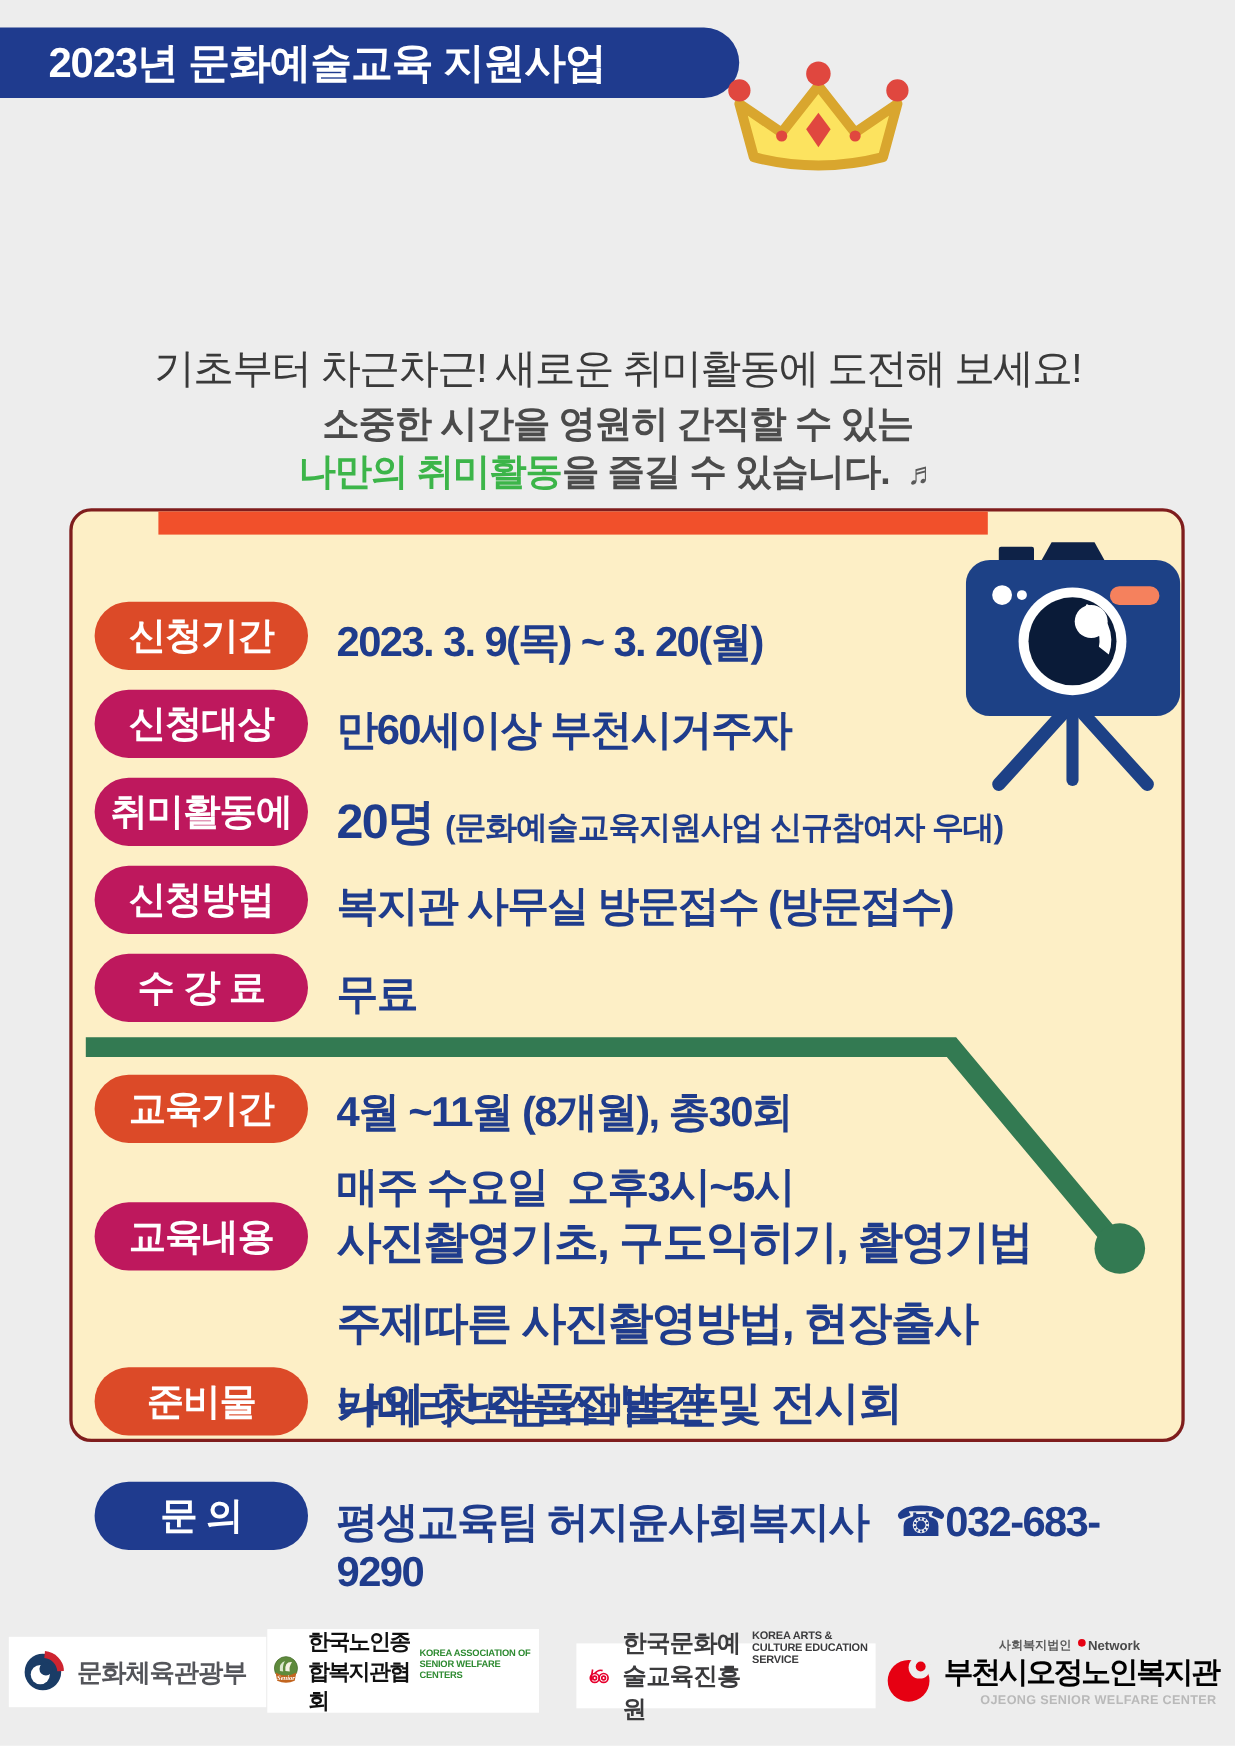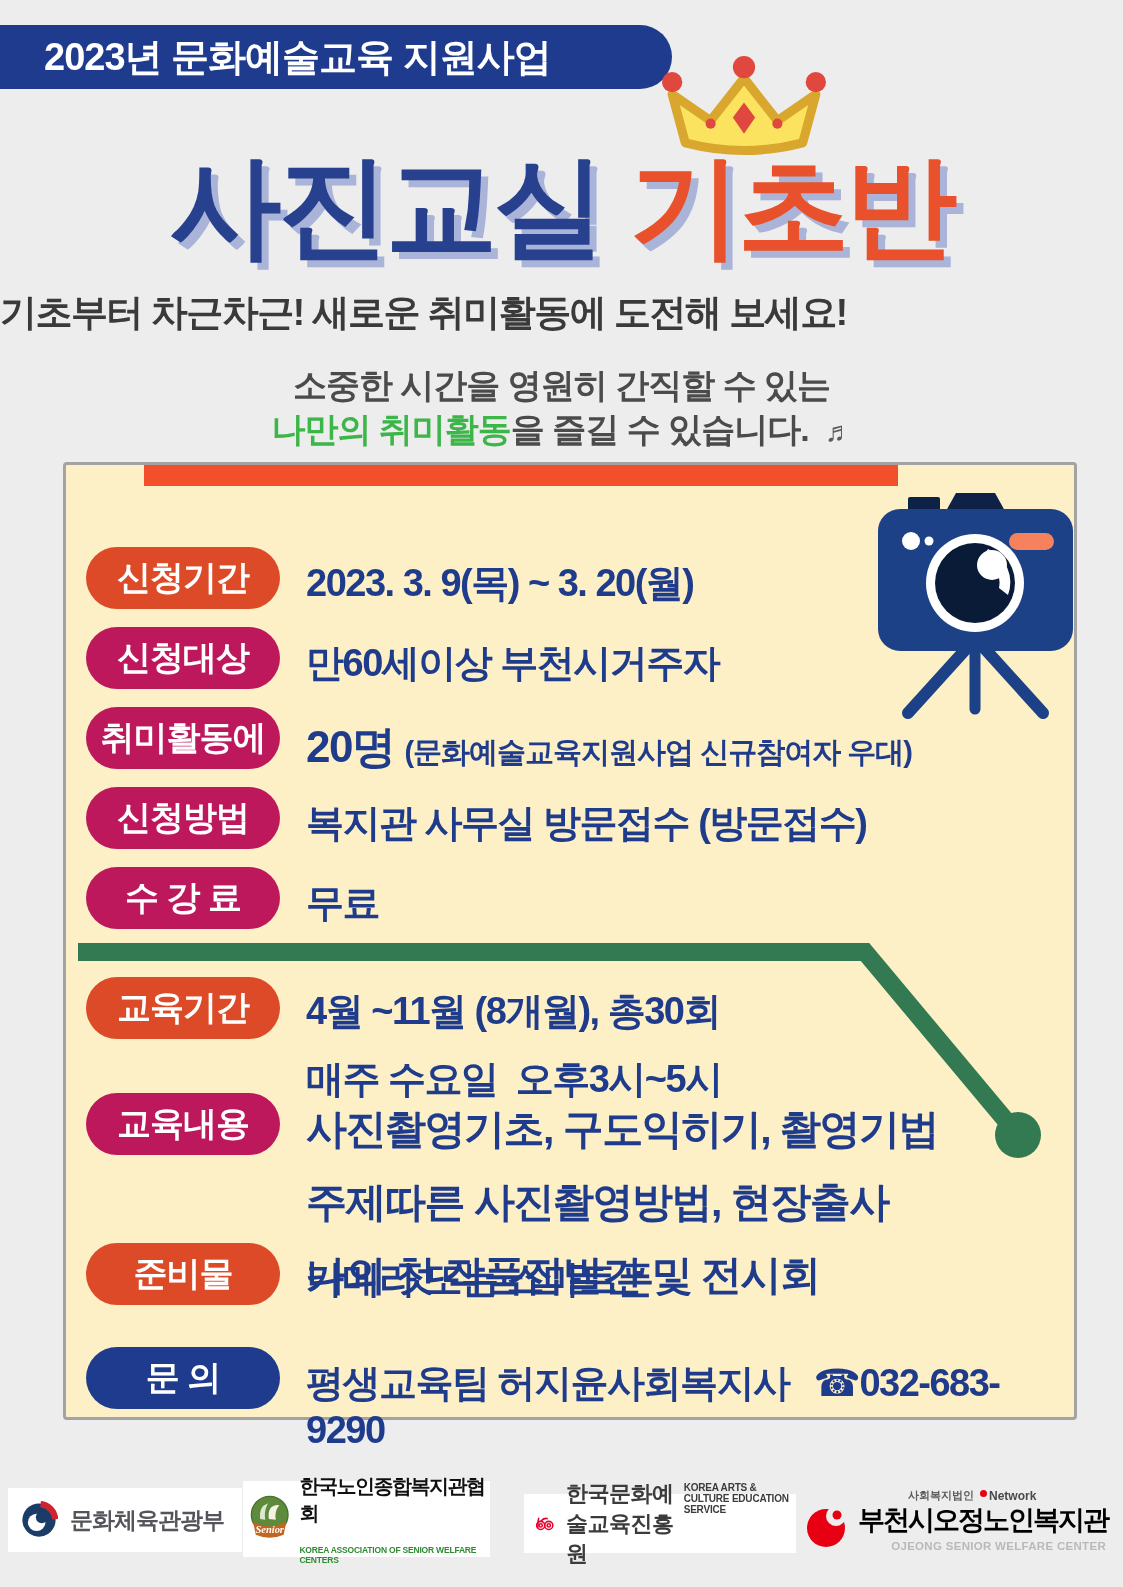--- a/index.html
+++ b/index.html
@@ -10,30 +10,30 @@
           border-radius:0 32px 32px 0;display:flex;align-items:center;padding-left:44px;box-sizing:border-box}
   .banner span{color:#FFFFFF;font-size:38px;font-weight:700;letter-spacing:-1px}
   
   .crown{position:absolute;left:658px;top:55px;width:172px;height:108px}
   
   .title{position:absolute;left:0;top:148px;width:100%;text-align:center;font-size:112px;font-weight:900;
          line-height:1.05;letter-spacing:-4px;text-shadow:7px 7px 0 #A9B4D8;white-space:nowrap}
   .title .t-blue{color:#27418F}
   .title .t-orange{color:#E8512B;margin-left:28px}
   
-  .tagline{position:absolute;left:0;top:288px;width:100%;font-size:37px;font-weight:700;
+  .tagline{position:absolute;left:0;top:310px;width:100%;text-align:center;font-size:37px;font-weight:400;
            color:#3A3A3A;letter-spacing:-1.5px}
   
   .desc{position:absolute;left:0;top:363px;width:100%;text-align:center;font-size:34px;font-weight:600;
         color:#4B4B4B;line-height:1.3;letter-spacing:-1px}
   .desc .green{color:#3CB549;font-weight:700}
   .desc .note{font-size:28px;margin-left:16px;color:#5A5A5A}
   
-  .box{position:absolute;left:63px;top:462px;width:1014px;height:958px;background:#FDEFC6;
-       border:3px solid #a3a3a3;border-radius:4px;box-sizing:border-box}
+  .box{position:absolute;left:63px;top:462px;width:1014px;height:849px;background:#FDEFC6;
+       border:3px solid #7f1d1d;border-radius:20px;box-sizing:border-box}
   .topbar{position:absolute;left:78px;top:0;width:754px;height:21px;background:#F1502B}
   .camera{position:absolute;left:812px;top:26px;width:195px;height:228px}
   .divider{position:absolute;left:10px;top:470px;width:994px;height:232px}
   .row{position:absolute;left:20px;display:flex;align-items:flex-start}
   .pill{width:194px;height:62px;border-radius:32px;flex:none;display:flex;align-items:center;justify-content:center}
   .pill span{color:#FFFFFF;font-size:34px;font-weight:800;letter-spacing:-1px}
   .p-orange{background:#DC4A28}
   .p-green{background:#be185d}
   .p-blue{background:#1F3B8E}
   .content{margin-left:26px;color:#1F3C8C;font-weight:800;font-size:38px;letter-spacing:-1.5px;padding-top:11px}
@@ -42,21 +42,21 @@
   .content .small{font-size:29px;margin-left:10px;letter-spacing:-1px}
   .content.multi{padding-top:9px}
   .content.multi div{margin-bottom:17px}
   .content.lh3 div{margin-bottom:18px;font-size:41px}
   .content .phone{margin-left:24px}
   
   .fcard{position:absolute;background:#FFFFFF;display:flex;align-items:center;box-sizing:border-box}
   .mcst{left:8px;top:1488px;width:234px;height:64px;padding-left:12px}
   .mcst-text{margin-left:12px;font-size:23px;font-weight:700;color:#54555A;letter-spacing:-1px}
   .kaswc{left:243px;top:1481px;width:247px;height:76px;padding-left:4px}
-  .kaswc-col{margin-left:7px;display:flex;flex-direction:column}
+  .kaswc-col{margin-left:7px;display:flex;flex-direction:row}
   .kaswc-kr{font-size:20px;font-weight:900;color:#101010;letter-spacing:-1.5px}
   .kaswc-en{font-size:8.5px;font-weight:800;color:#2F8B32;letter-spacing:-0.2px;margin-top:18px}
   .kaces{left:524px;top:1494px;width:272px;height:59px;padding-left:10px}
   .kaces-col{margin-left:10px;display:flex;}
   .kaces-kr{font-family:"Liberation Serif","DejaVu Serif",serif;font-size:22px;font-weight:700;color:#3B3B3D;letter-spacing:-0.5px}
   .kaces-en{font-size:10px;font-weight:600;color:#3B3B3D;margin-top:3px;letter-spacing:-0.2px}
   .ojeong{position:absolute;left:806px;top:1478px;width:306px;height:86px}
   .oj-logo{position:absolute;left:0;top:26px;width:44px;height:44px}
   .oj-top{position:absolute;left:102px;top:10px;font-size:11px;font-weight:700;color:#5A5A5A;display:flex;align-items:flex-end}
   .oj-dot{display:inline-block;width:7px;height:7px;border-radius:50%;background:#E60012;margin:0 2px 6px 6px}
@@ -76,23 +76,20 @@
   <svg class="crown" viewBox="0 0 170 105">
     <path d="M14 38 L52 64 L85 22 L118 64 L156 38 L143 86 Q85 101 27 86 Z" fill="#FCE35F" stroke="#D9A62E" stroke-width="9" stroke-linejoin="round"></path>
     <circle cx="14" cy="26" r="10" fill="#E0473F"></circle>
     <circle cx="85" cy="11" r="11" fill="#E0473F"></circle>
     <circle cx="156" cy="26" r="10" fill="#E0473F"></circle>
     <path d="M85 46 L96 61 L85 77 L74 61 Z" fill="#E0473F"></path>
     <circle cx="52" cy="67" r="5" fill="#E0473F"></circle>
     <circle cx="118" cy="67" r="5" fill="#E0473F"></circle>
   </svg>
 
-  <div class="title">
-    <span class="t-blue">사진교실</span><span class="t-orange">기초반</span>
-  </div>
 
   <div class="tagline">기초부터 차근차근! 새로운 취미활동에 도전해 보세요!</div>
 
   <div class="desc">
     <div>소중한 시간을 영원히 간직할 수 있는</div>
     <div><span class="green">나만의 취미활동</span><span>을 즐길 수 있습니다.</span><span class="note">♬</span></div>
   </div>
 
   <div class="box">
     <div class="topbar"></div>

